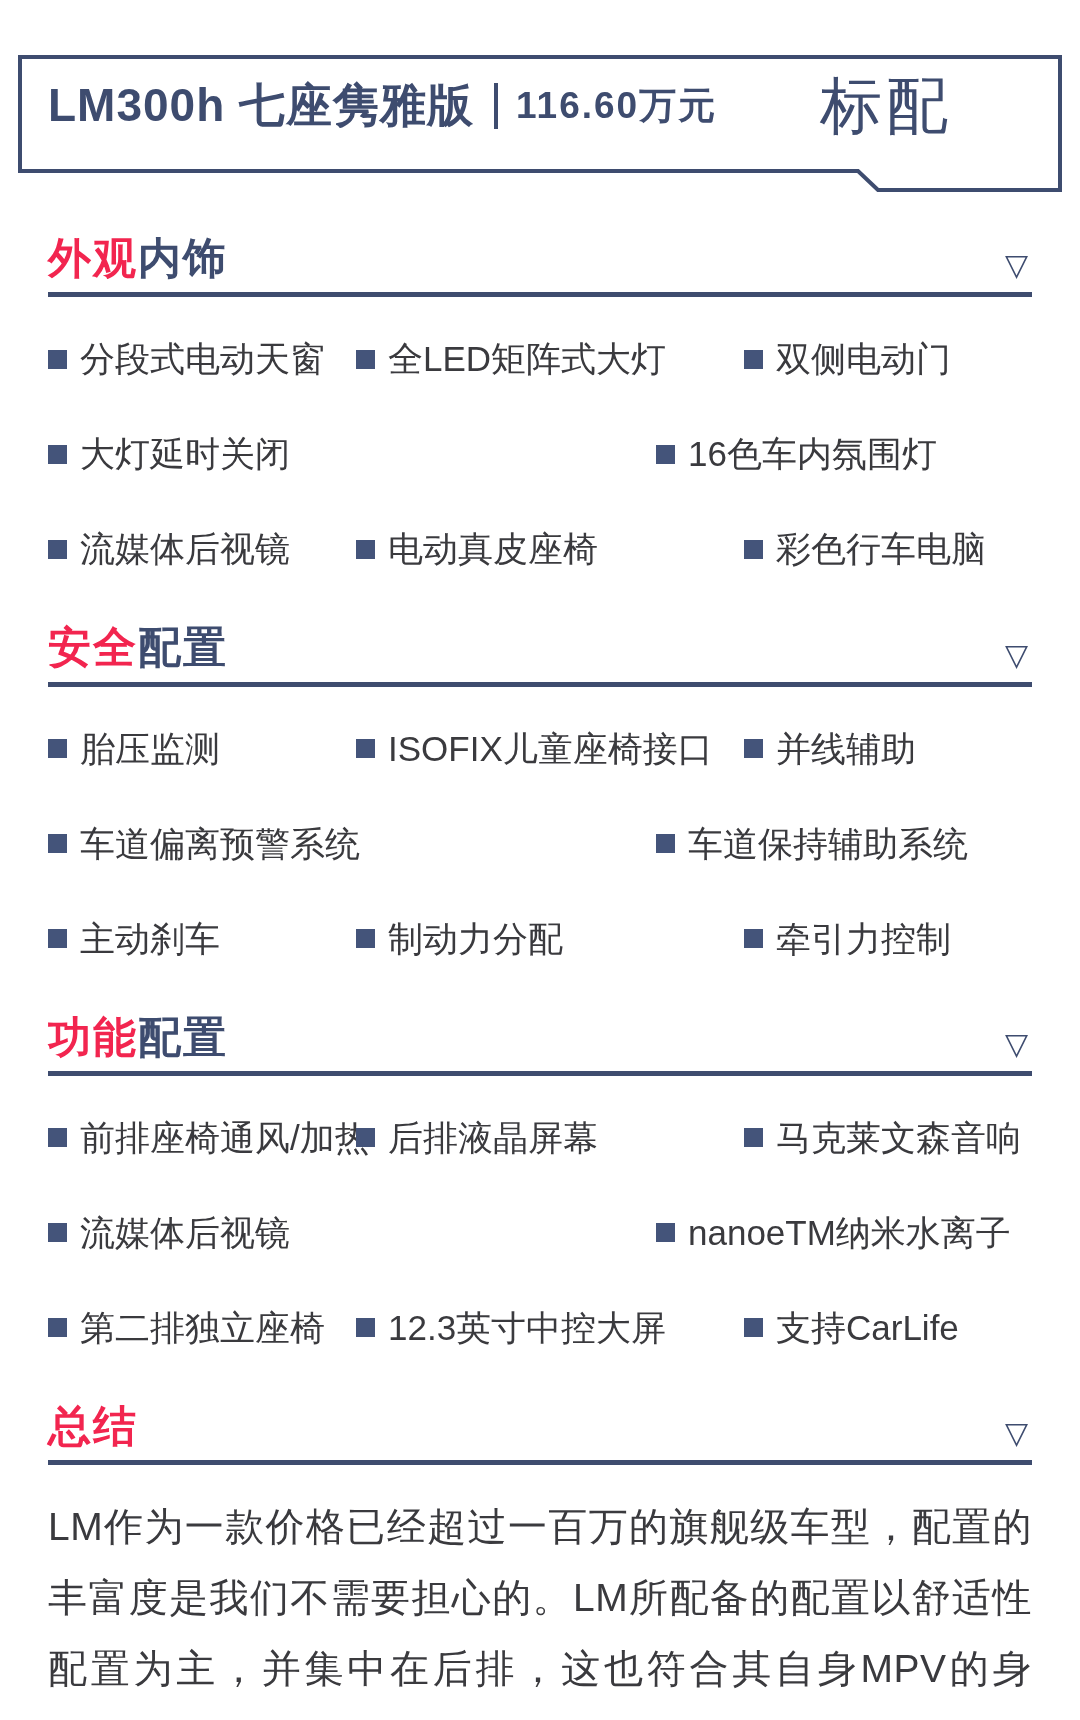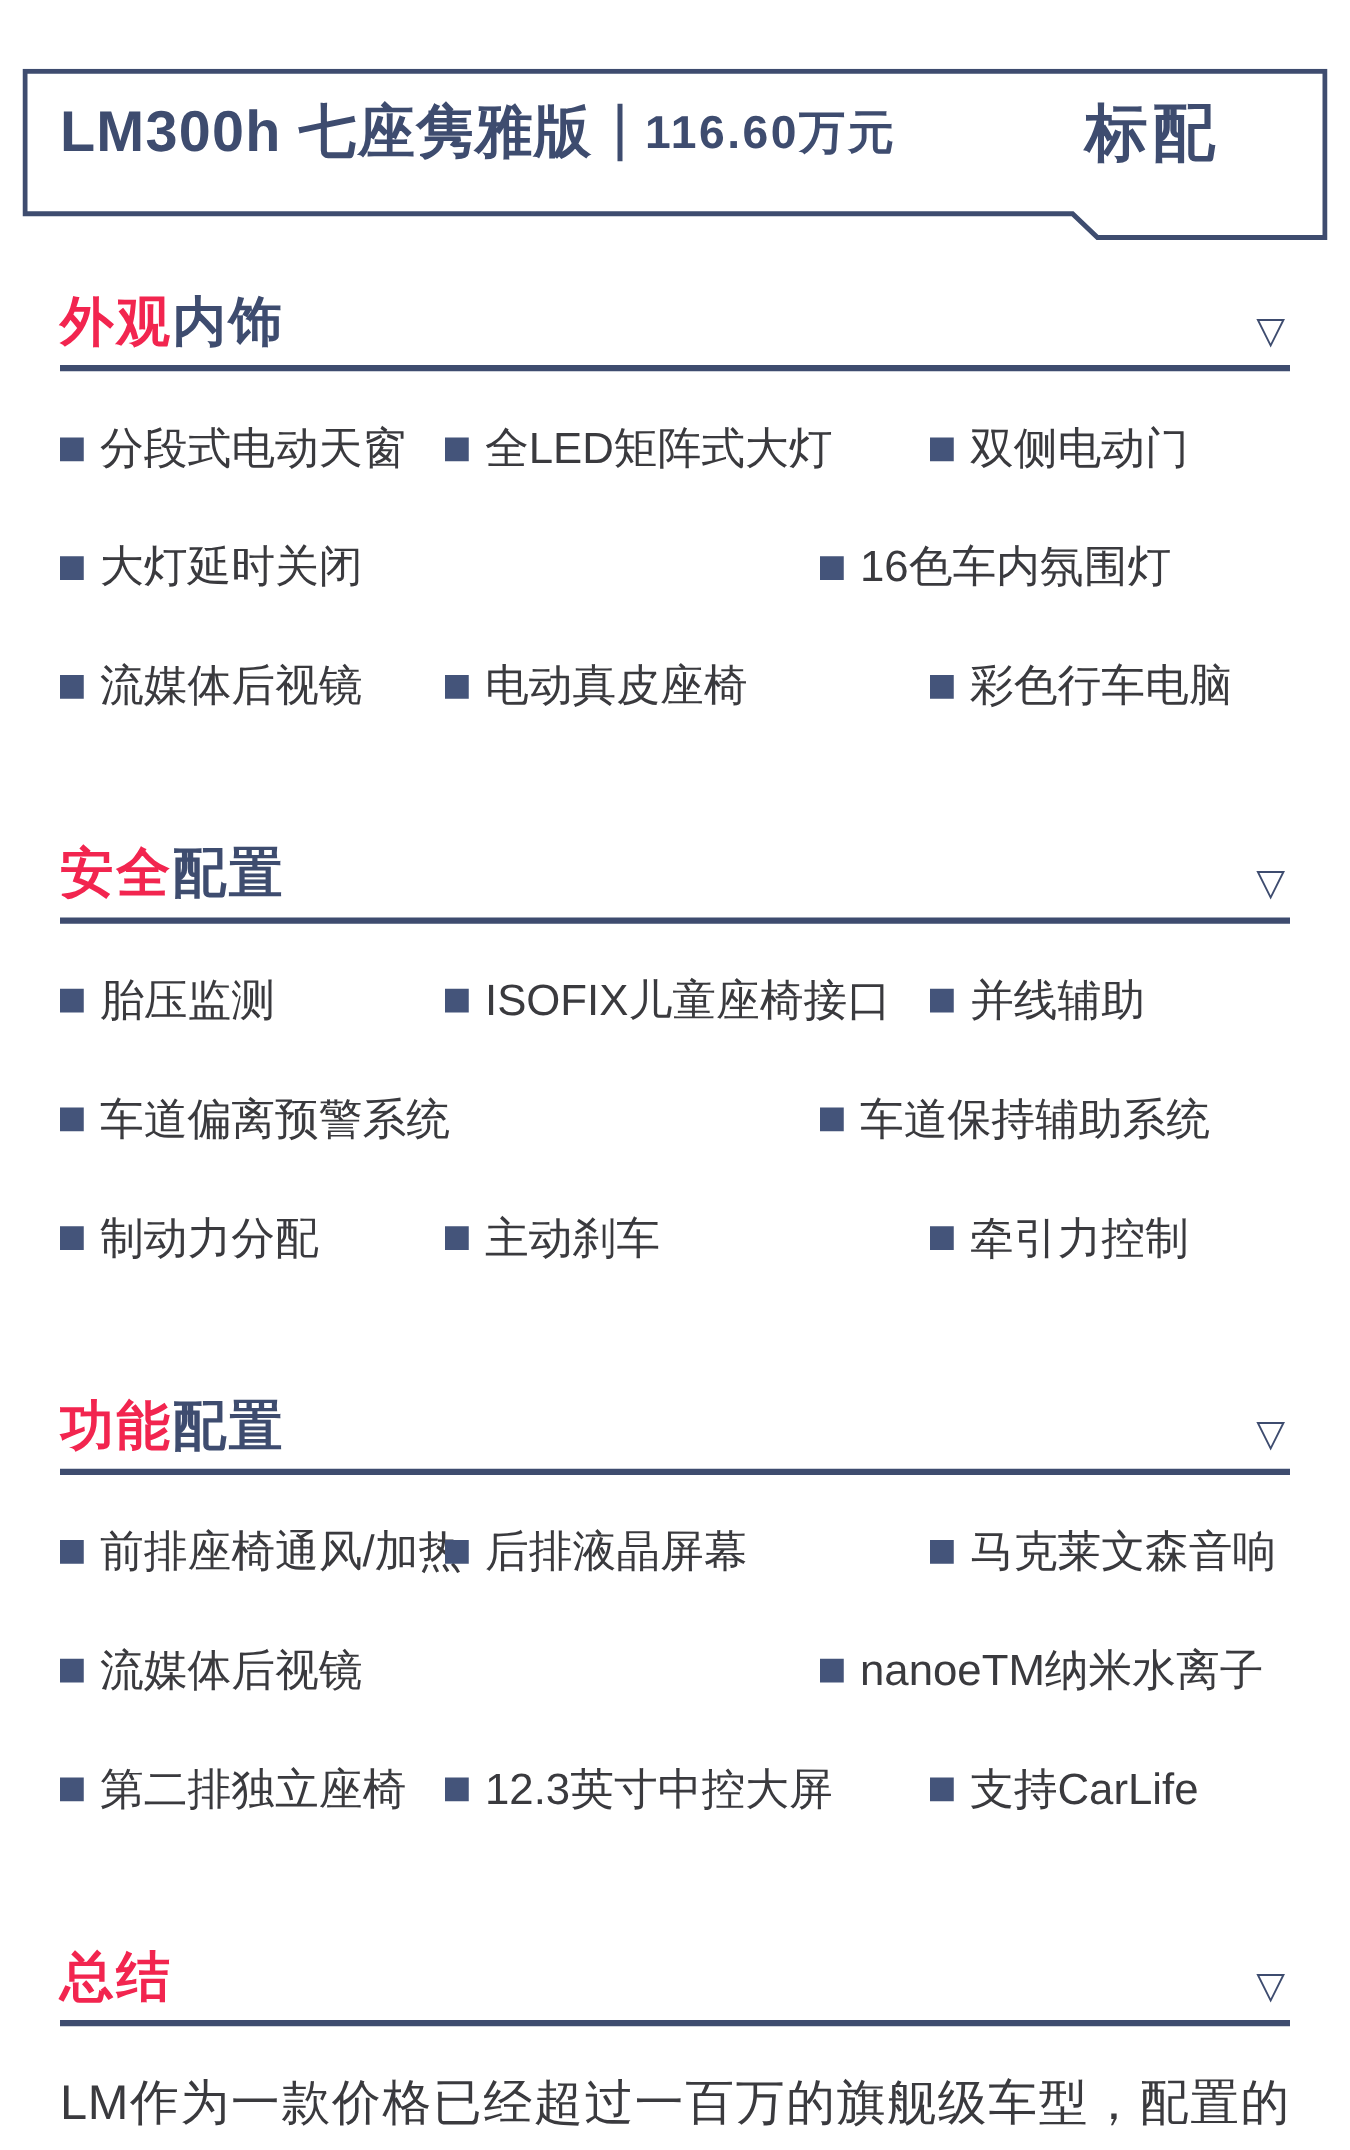--- a/index.html
+++ b/index.html
@@ -54,31 +54,31 @@
   }
   .price {
     font-size: 37px;
     font-weight: bold;
     color: var(--navy);
     letter-spacing: 2px;
     white-space: nowrap;
   }
   .badge {
     margin-left: auto;
-    margin-right: 52px;
-    font-size: 50px;
-    font-weight: 700;
+    margin-right: 76px;
+    font-size: 62px;
+    font-weight: 400;
     color: var(--navy);
     letter-spacing: 4px;
     white-space: nowrap;
   }
 
   
   .sections { padding: 0 48px; }
-  .section { margin-top: 94px; }
+  .section { margin-top: 42px; }
   .section:first-child { margin-top: 42px; }
 
   .section-header {
     position: relative;
     border-bottom: 5px solid var(--navy);
     padding-bottom: 10px;
   }
   .section-title {
     font-size: 43px;
     font-weight: 700;
@@ -214,28 +214,28 @@
           <span>车道偏离预警系统</span>
         </div>
         <div class="item">
           <span class="bullet"></span>
           <span>车道保持辅助系统</span>
         </div>
       </div>
       <div class="row cols-3">
         <div class="item">
           <span class="bullet"></span>
+          <span>主动刹车</span>
+        </div>
+        <div class="item">
+          <span class="bullet"></span>
           <span>制动力分配</span>
         </div>
         <div class="item">
           <span class="bullet"></span>
-          <span>主动刹车</span>
-        </div>
-        <div class="item">
-          <span class="bullet"></span>
           <span>牵引力控制</span>
         </div>
       </div>
     </div>
     <div class="section">
       <div class="section-header">
         <div class="section-title"><span class="hl">功能</span><span class="rest">配置</span></div>
         <span class="collapse-triangle">▽</span>
       </div>
       <div class="row cols-3">

